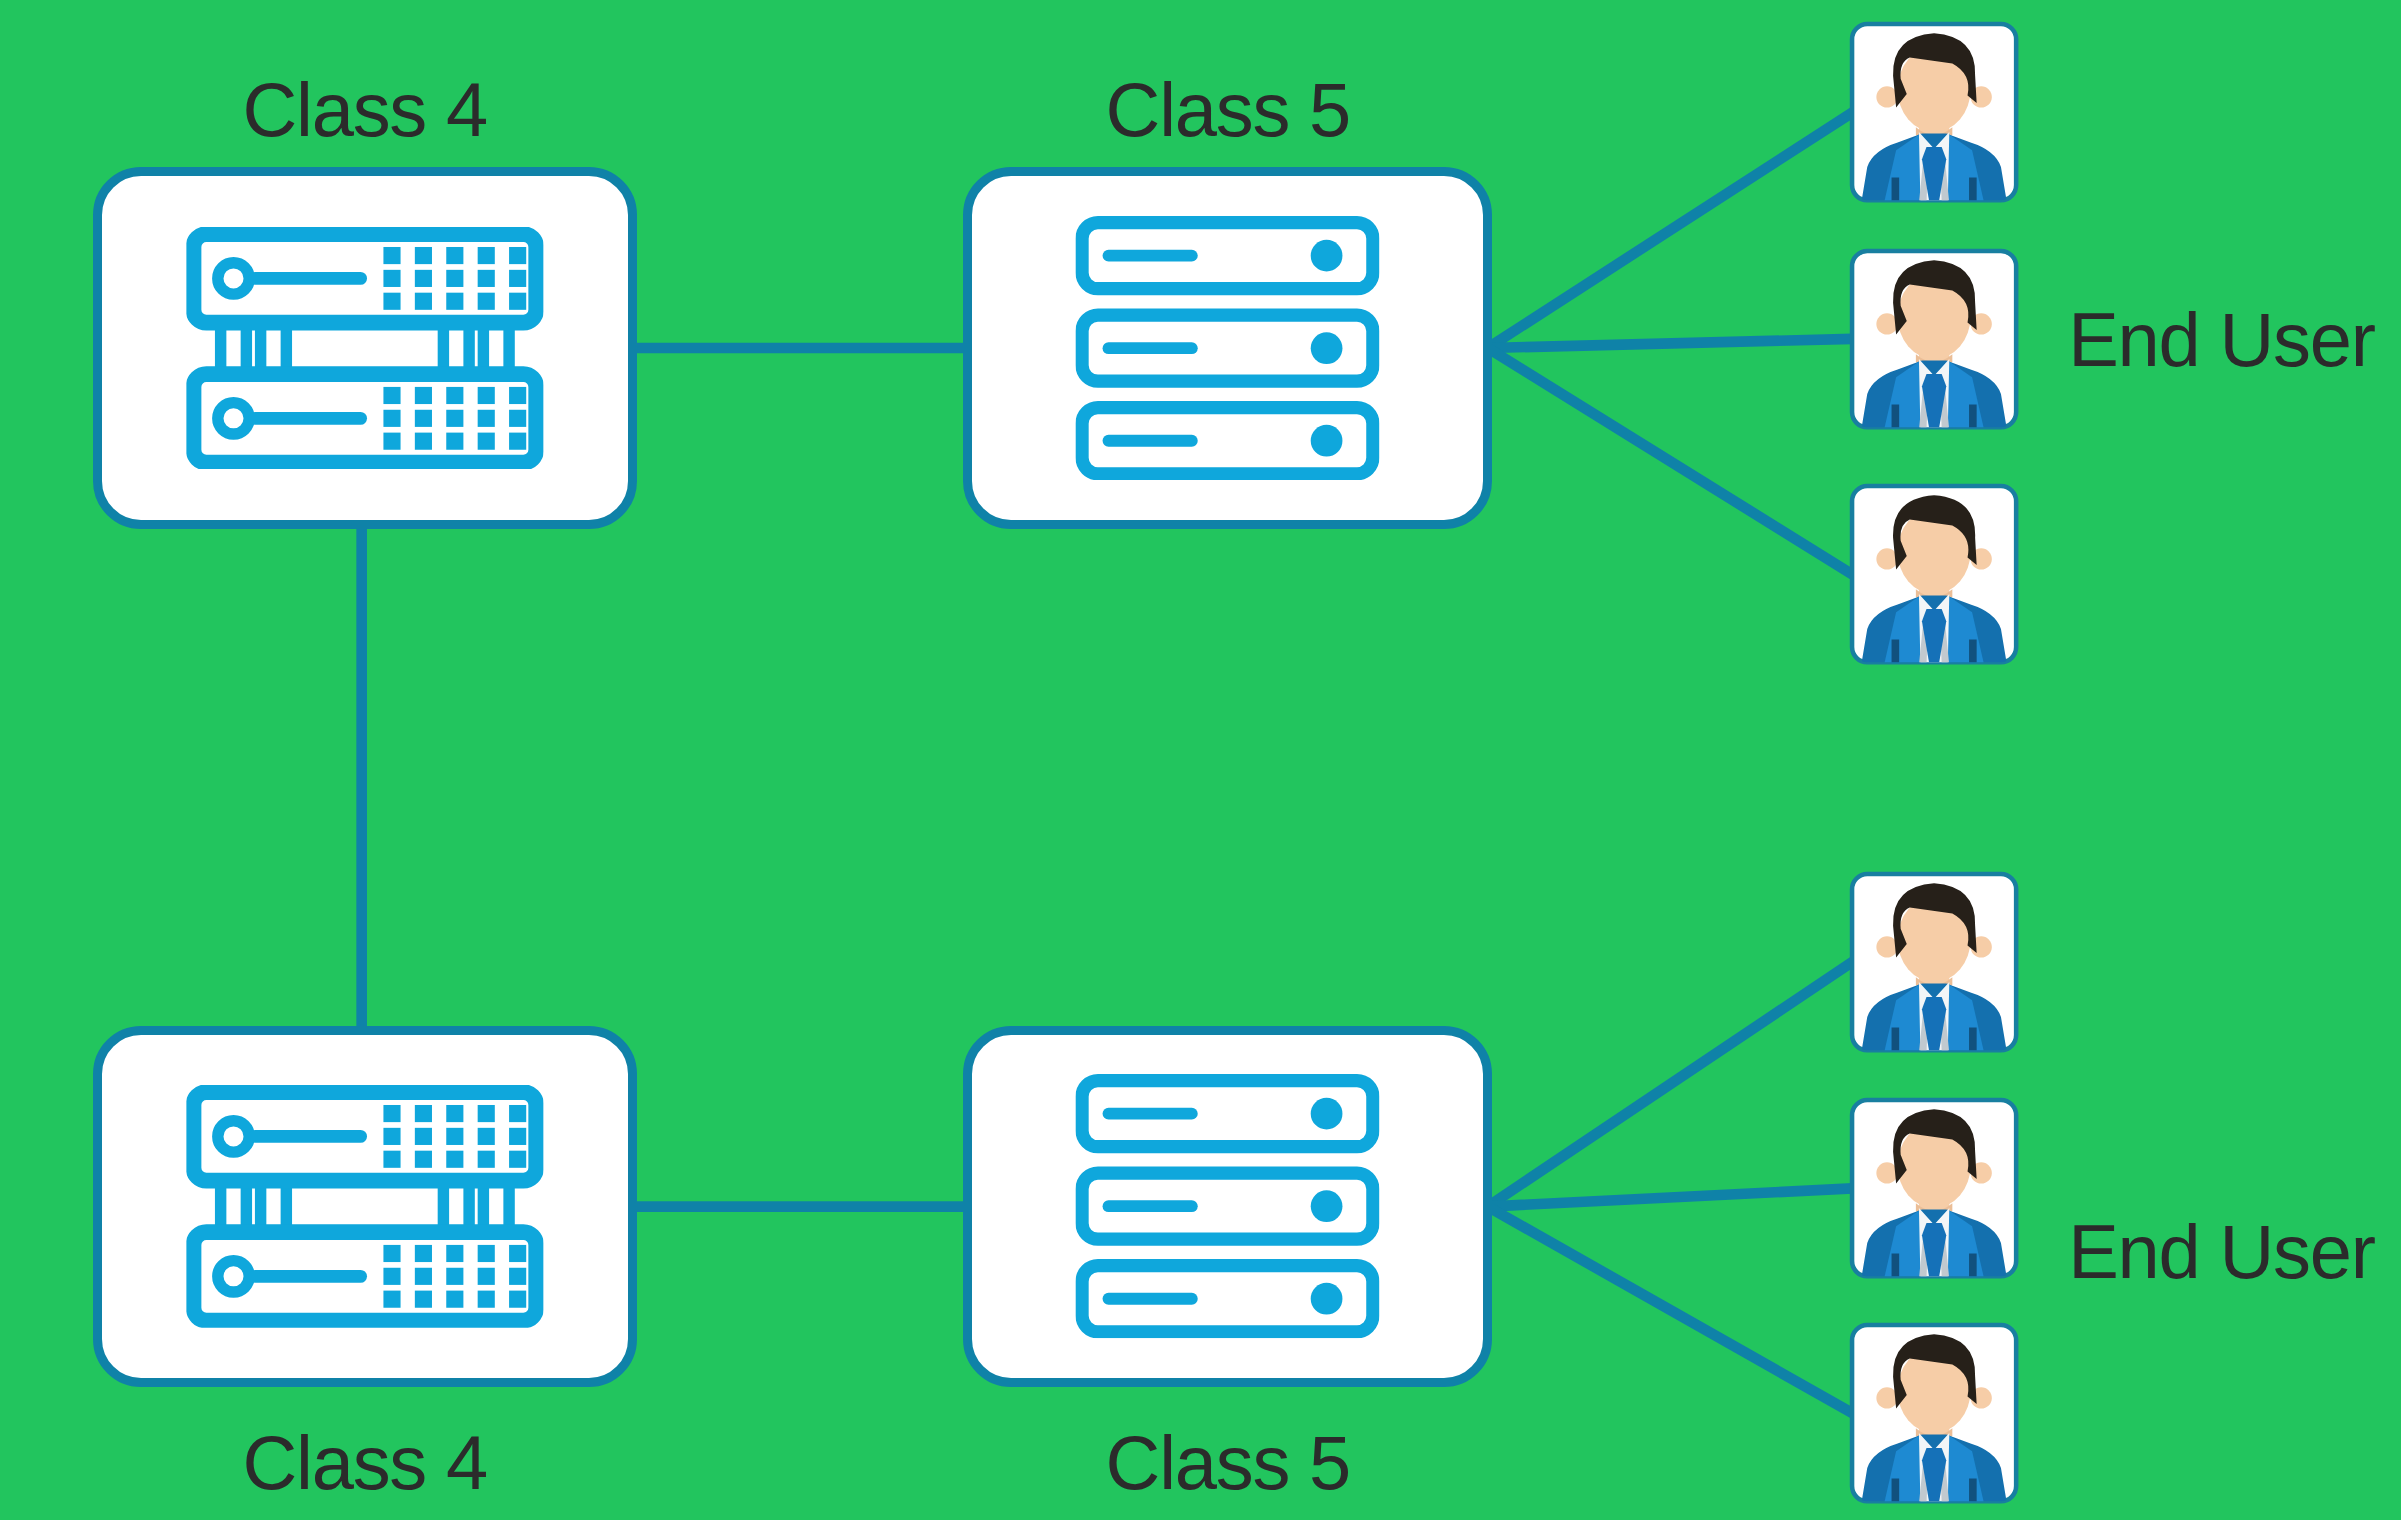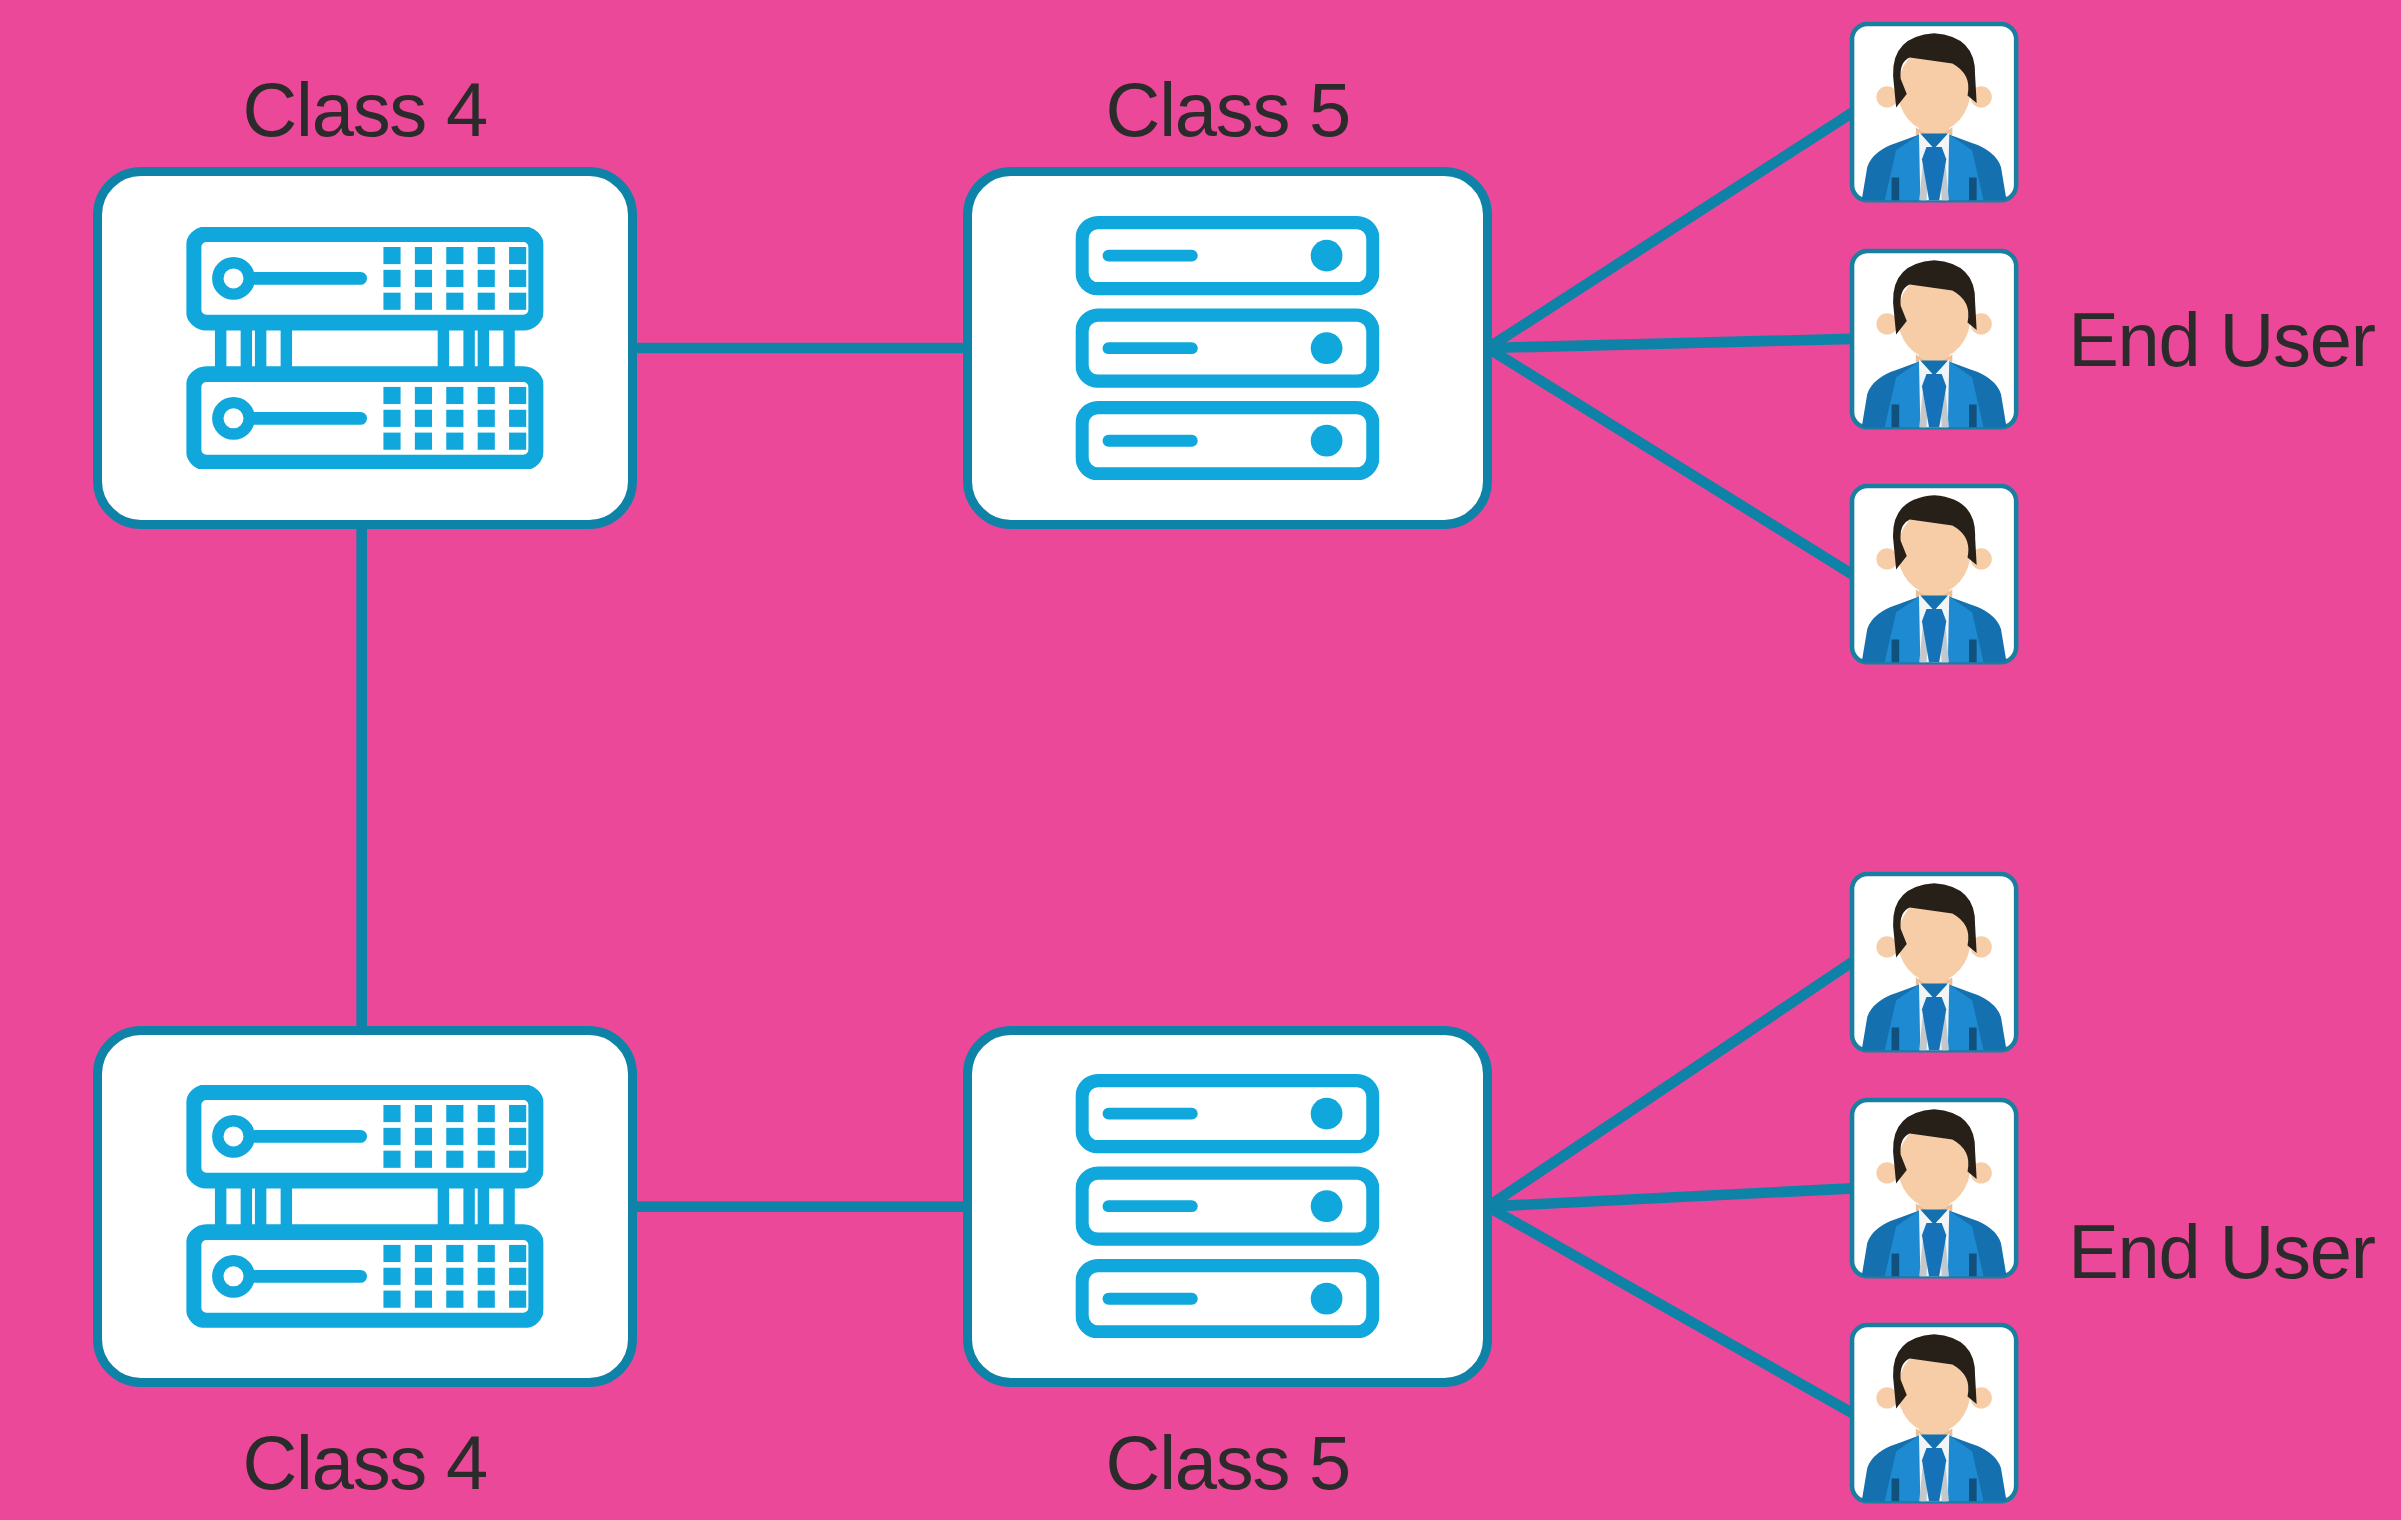--- a/index.html
+++ b/index.html
@@ -5,21 +5,21 @@
   html, body {
     margin: 0;
     padding: 0;
     background: #ffffff;
     font-family: "Liberation Sans", sans-serif;
   }
   .canvas {
     position: relative;
     width: 100vw;
     height: 63.291vw;
-    background: #ec4899;
+    background: #22c55e;
     overflow: hidden;
   }
   svg.wires {
     position: absolute;
     left: 0; top: 0;
     width: 100%; height: 100%;
     display: block;
   }
   .node {
     position: absolute;

